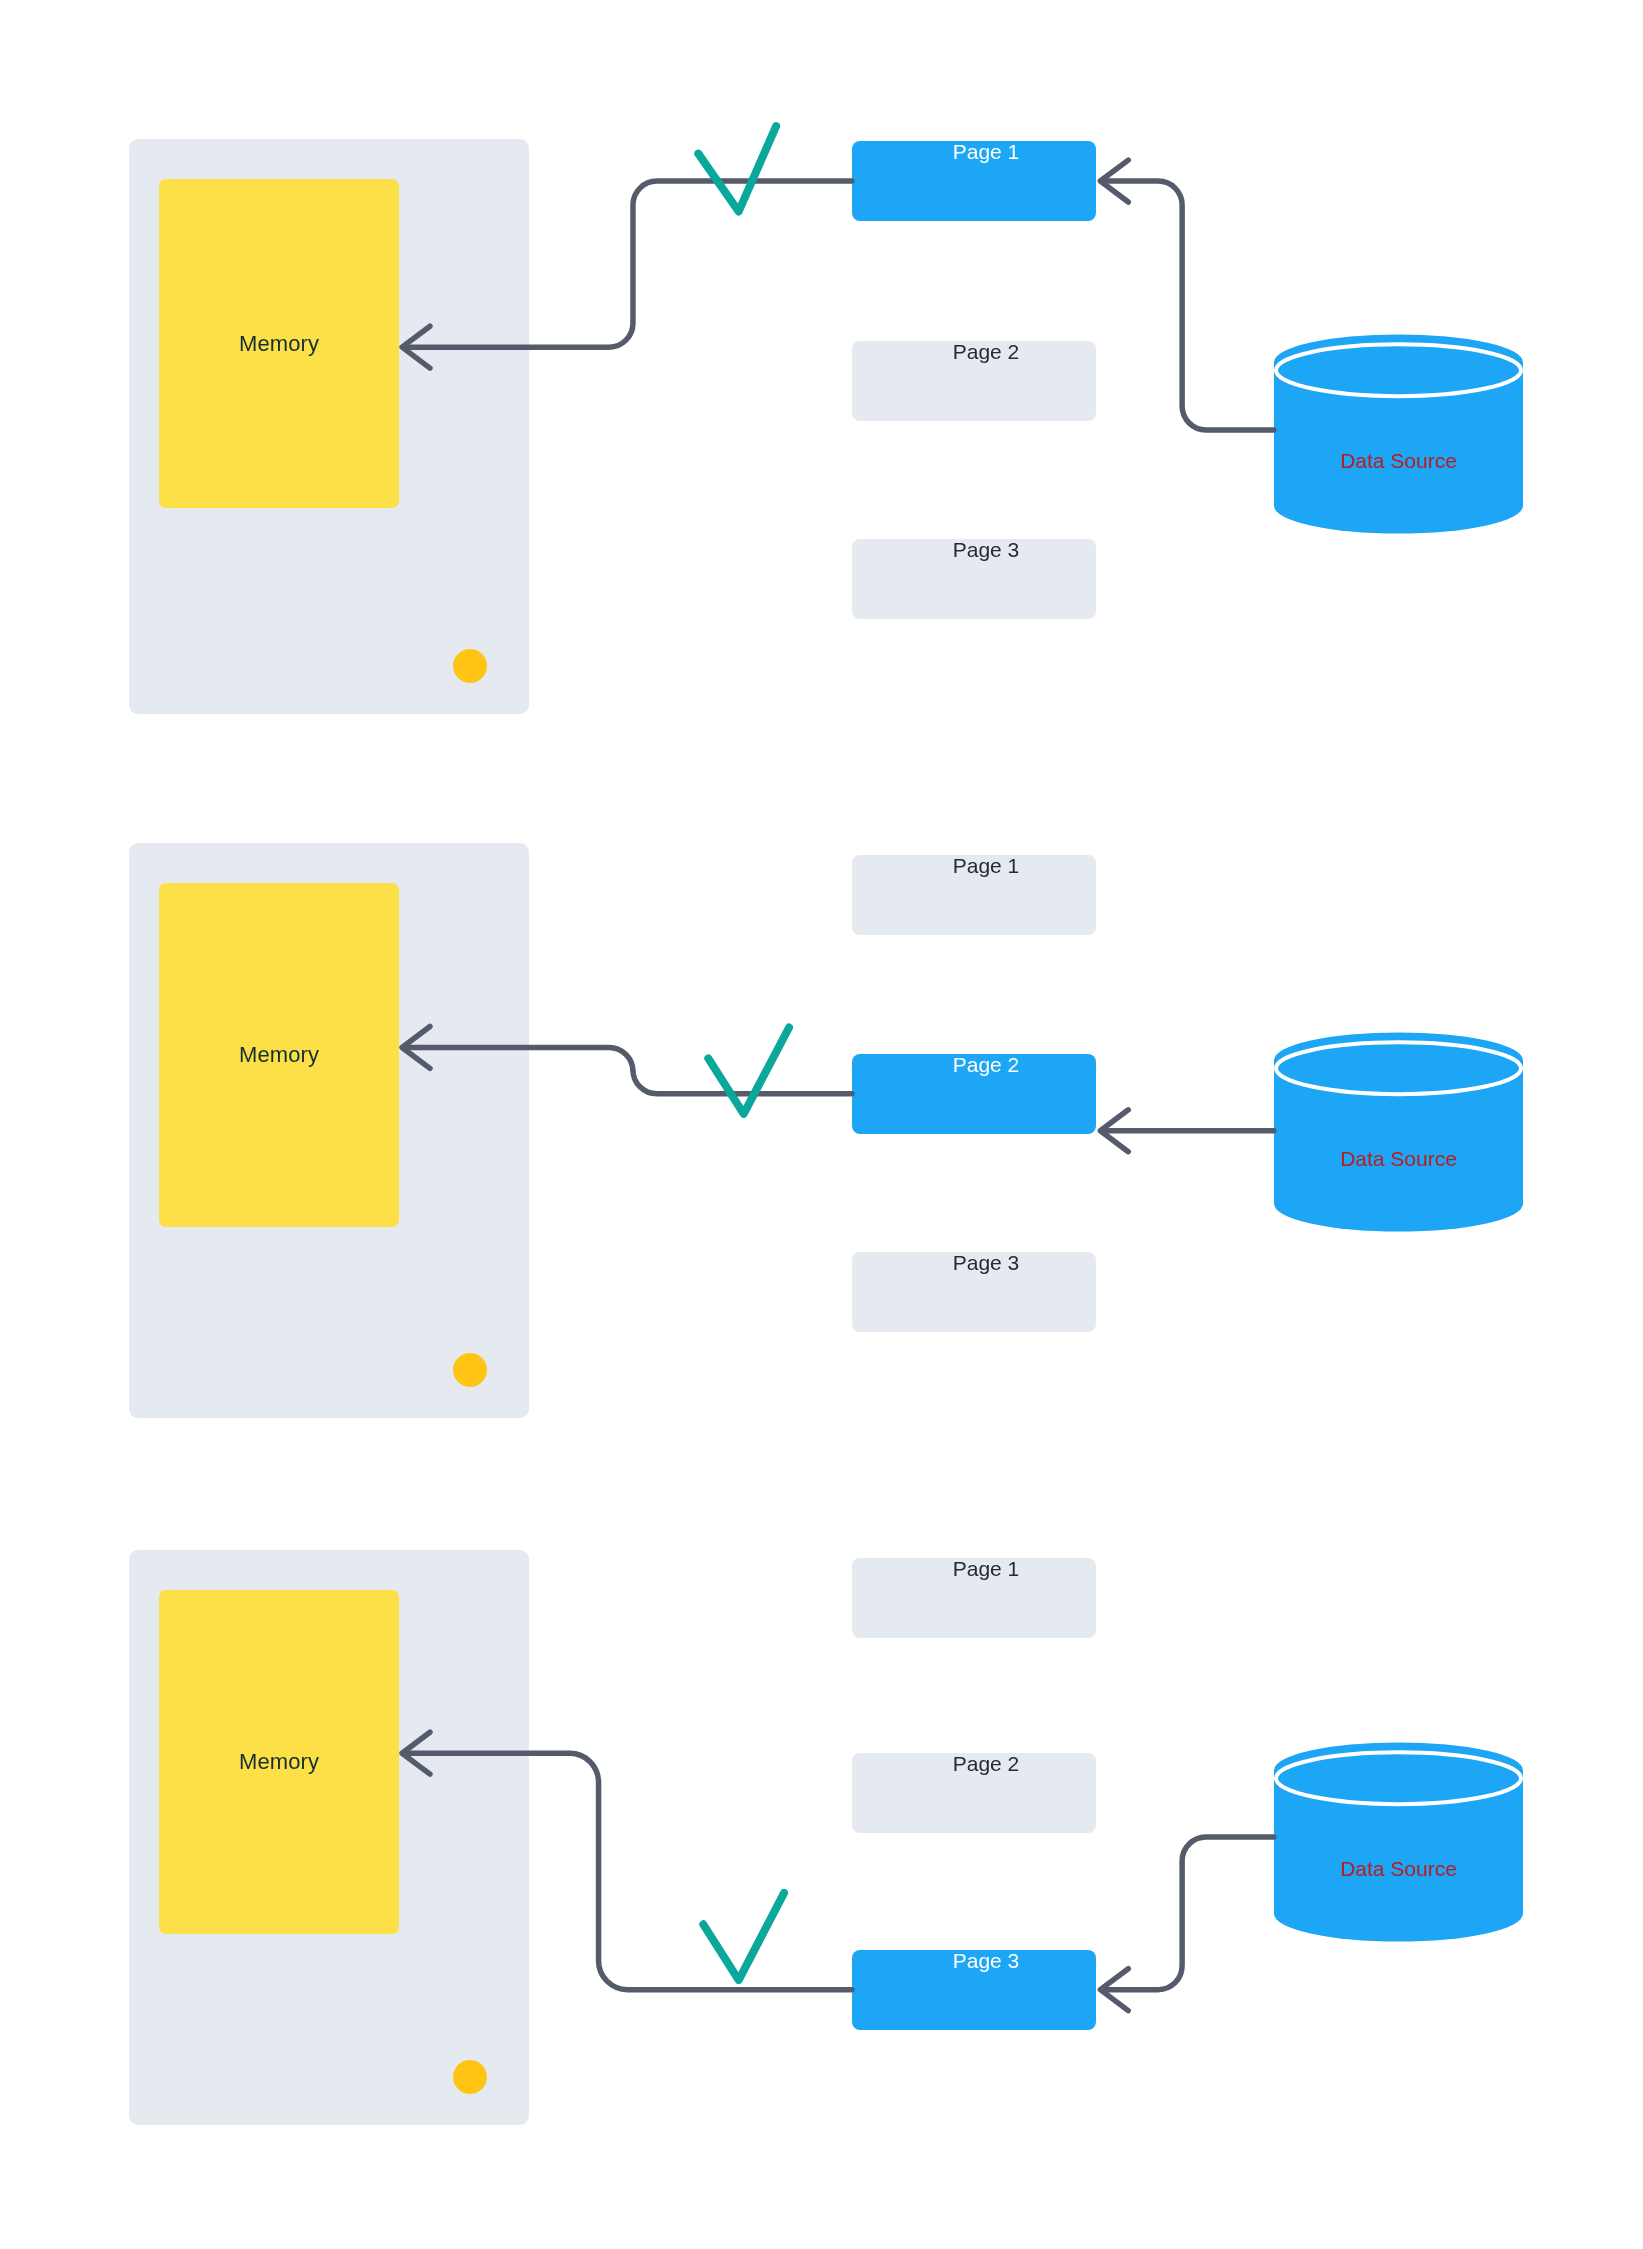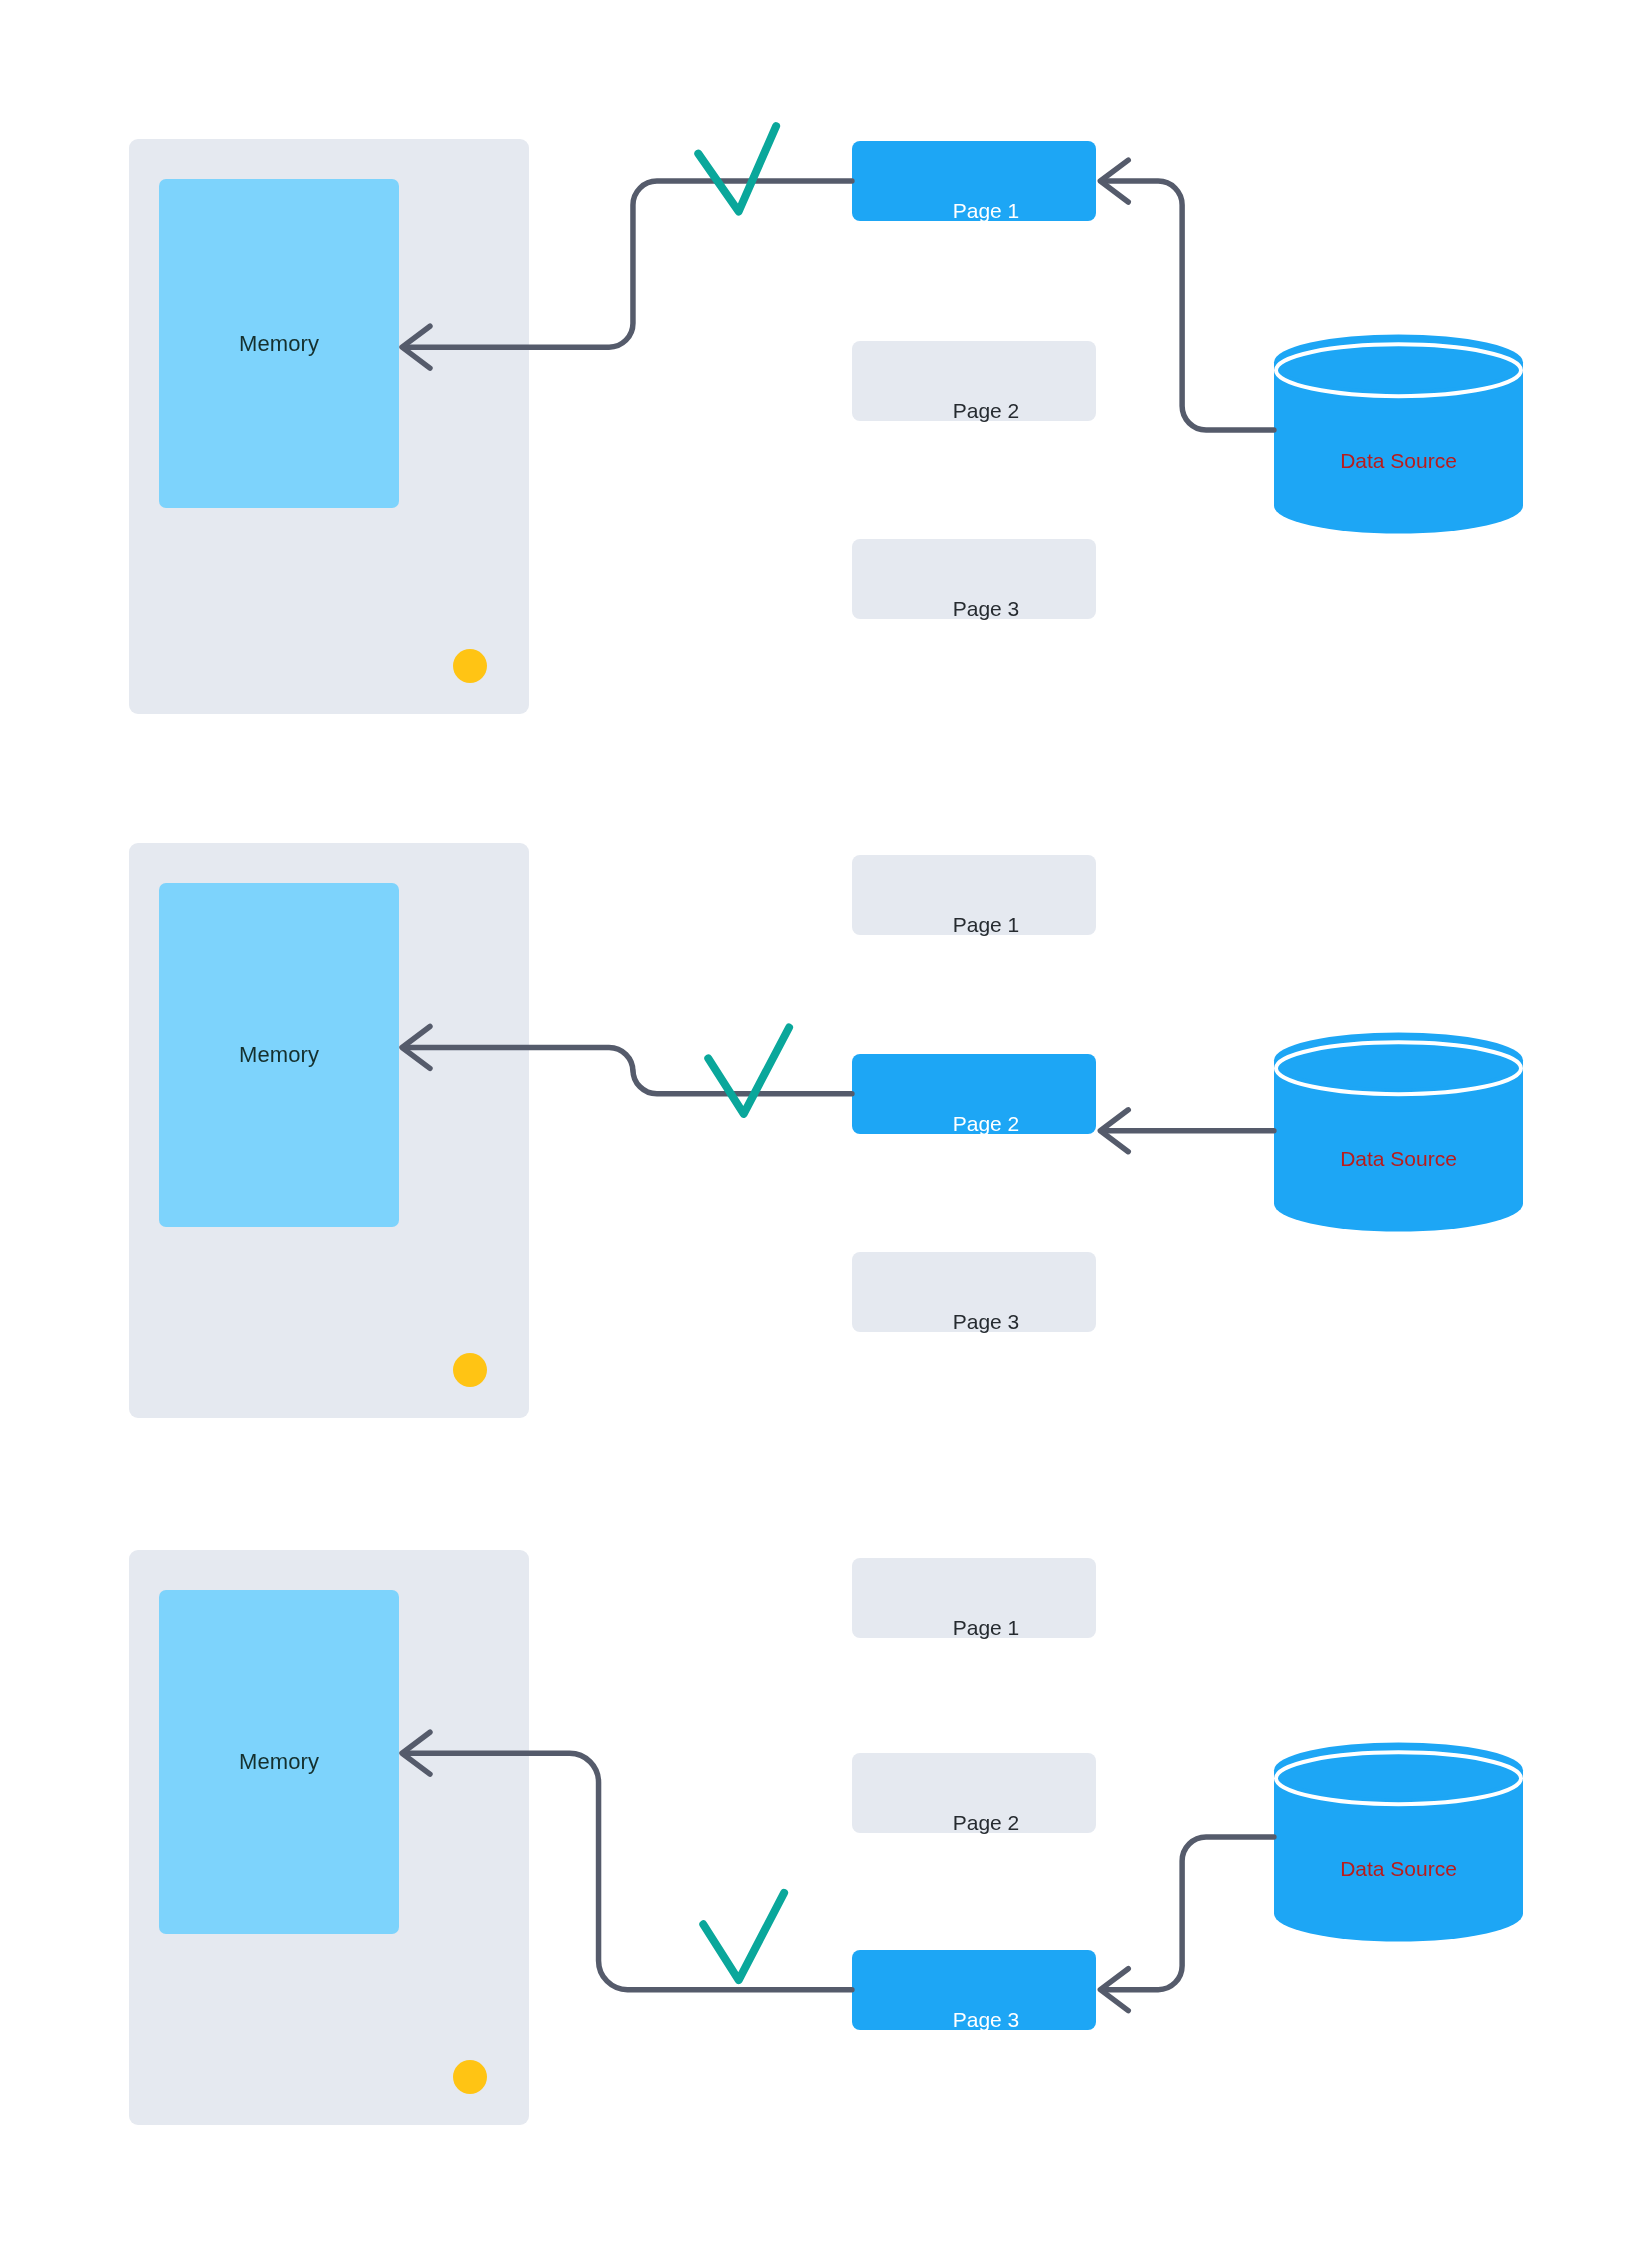--- a/index.html
+++ b/index.html
@@ -11,34 +11,34 @@
   #stage{position:relative;width:1644px;height:2250px;overflow:hidden;background:#fff;}
 
   
   .node{position:absolute;box-sizing:border-box;}
 
   .panel-bg{
     background:#e5e9f0;
     border-radius:9px;
   }
   .memory-box{
-    background:#7dd3fc;
+    background:#fde047;
     border-radius:7px;
     display:flex;align-items:center;justify-content:center;
   }
   .memory-label{
     color:#15302e;
     font-size:22px;
     letter-spacing:0.1px;
     line-height:1;
   }
   .page-box{
     background:#e5e9f0;
     border-radius:8px;
-    display:flex;align-items:flex-end;justify-content:center;padding-left:24px;
+    display:flex;align-items:flex-start;justify-content:center;padding-left:24px;
   }
   .page-box.active{background:#1da6f5;}
   .page-label{
     color:#262b30;
     font-size:21px;
     line-height:1;
   }
   .page-box.active .page-label{color:#ffffff;}
 
   .ds-label{

